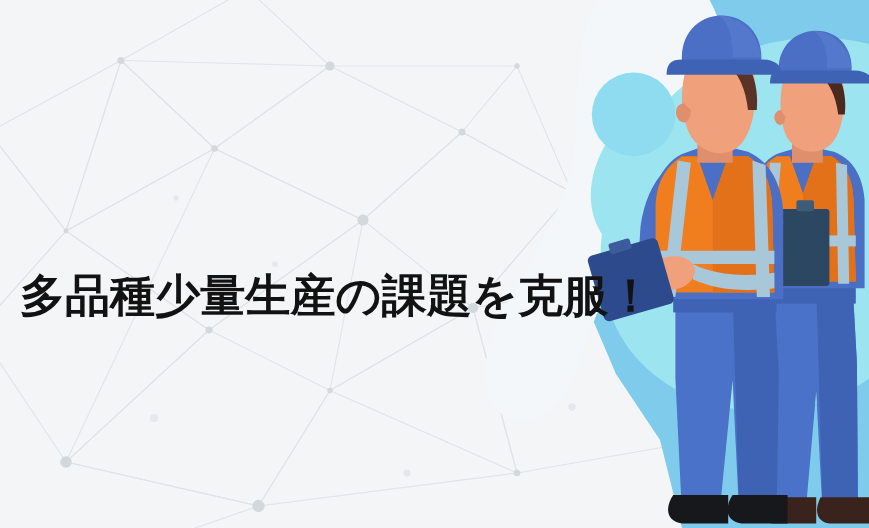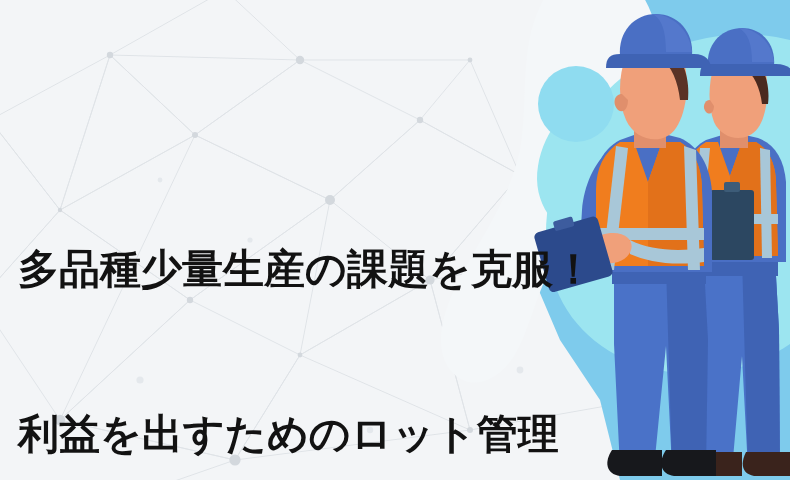--- a/index.html
+++ b/index.html
@@ -219,17 +219,16 @@
 
       <g transform="rotate(-16 578 252)">
         <rect x="540" y="222" width="66" height="62" rx="5" fill="#2c4a8c"></rect>
         <rect x="562" y="216" width="20" height="10" rx="2" fill="#3d5c9e"></rect>
       </g>
     </g>
   </svg>
 
   <div id="headline">
     <span class="hl-line">多品種少量生産の課題を克服！</span>
-    <span class="hl-line">利益を出すためのロット管理</span>
     
   </div>
 
 </div>
 
 </body></html>

